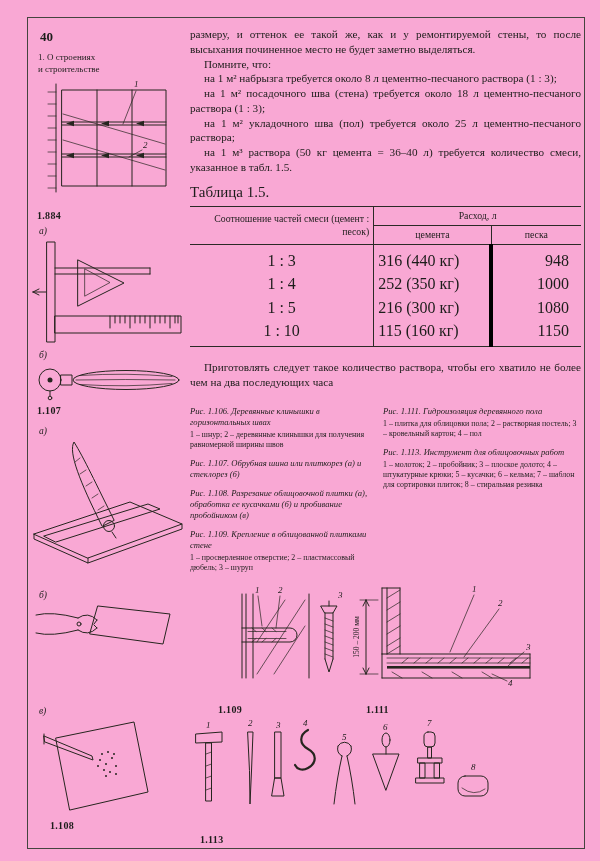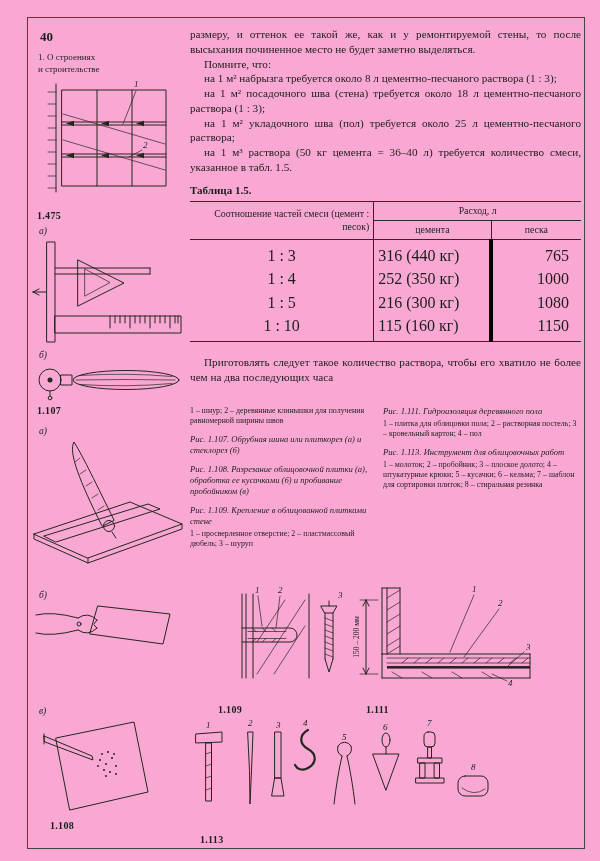--- a/index.html
+++ b/index.html
@@ -7,21 +7,21 @@
   .page{position:relative;width:600px;height:861px;background:#f9a8d4;color:#1d1d1b;overflow:hidden;margin:0 auto;}
   .frame{position:absolute;left:27px;top:17px;width:556px;height:830px;border:1px solid #45443f;}
   .abs{position:absolute;}
   .pageno{font-weight:bold;font-size:13px;}
   .chapter{font-size:9px;line-height:1.3;width:100px;}
   .figlab{font-weight:bold;font-size:10px;letter-spacing:.3px;}
   .lab{font-style:italic;font-size:9.5px;}
   .flow{position:absolute;left:190px;top:27px;width:391px;height:374px;overflow:hidden;}
   .jp{text-align:justify;text-indent:14px;font-size:11.2px;line-height:1.32;margin:0;}
   .jp.noindent{text-indent:0;}
-  .tbl-title{font-weight:bold;font-size:11px;margin:9px 0 5px 0;}
+  .tbl-title{font-weight:normal;font-size:15px;margin:9px 0 5px 0;}
   table{border-collapse:collapse;width:100%;border-top:1px solid #2b2a26;border-bottom:1px solid #2b2a26;}
   th{font-weight:normal;font-size:9.8px;text-align:center;padding:3px 4px;line-height:1.25;}
   td{font-size:16px;padding:1px 4px;line-height:1.32;}
   .h-ratio{border-right:1px solid #2b2a26;border-bottom:1px solid #2b2a26;width:47%;text-align:right;}
   .h-rashod{border-bottom:1px solid #2b2a26;}
   .h-cem{border-right:1px solid #2b2a26;border-bottom:1px solid #2b2a26;width:30%;}
   .h-sand{border-bottom:1px solid #2b2a26;}
   .c-ratio{text-align:center;border-right:1px solid #2b2a26;}
   .c-cem{text-align:left;padding-right:18px;border-right:4px solid #000000;}
   .c-sand{text-align:right;padding-right:12px;}
@@ -76,21 +76,21 @@
     <path class="fill" d="M30,77.5 l8,-2.8 v5.6 z"></path>
       <path class="fill" d="M65,77.5 l8,-2.8 v5.6 z"></path>
       <path class="fill" d="M100,77.5 l8,-2.8 v5.6 z"></path>
     <line x1="27" y1="36" x2="129" y2="66" class="thin"></line>
     <line x1="27" y1="62" x2="129" y2="92" class="thin"></line>
     <line x1="100" y1="13" x2="87" y2="46" class="thin"></line>
     <line x1="106" y1="72" x2="93" y2="79" class="thin"></line>
     <text class="fig-num" x="98" y="9">1</text>
     <text class="fig-num" x="107" y="70">2</text>
   </svg>
-  <div class="abs figlab" style="left:37px;top:210px;">1.475</div>
+  <div class="abs figlab" style="left:37px;top:210px;">1.884</div>
 
   <div class="abs lab" style="left:39px;top:226px;">а)</div>
   <svg class="abs" style="left:30px;top:238px;" width="155" height="108" viewBox="0 0 155 108">
     <line x1="3" y1="54" x2="16" y2="54"></line>
       <path d="M3,54 l6,-3 M3,54 l6,3"></path>
     <rect x="17" y="4" width="8" height="100"></rect>
     <line x1="25" y1="30" x2="120" y2="30"></line>
       <line x1="25" y1="36" x2="120" y2="36"></line>
       <line x1="120" y1="30" x2="120" y2="36"></line>
     <polygon points="48,22 94,45 48,68"></polygon>
@@ -189,21 +189,21 @@
         <th class="h-ratio" rowspan="2">Соотношение частей смеси (цемент : песок)</th>
         <th class="h-rashod" colspan="2">Расход, л</th>
       </tr>
       <tr>
         <th class="h-cem">цемента</th>
         <th class="h-sand">песка</th>
       </tr>
       <tr>
         <td class="c-ratio">1 : 3</td>
         <td class="c-cem">316 (440 кг)</td>
-        <td class="c-sand">765</td>
+        <td class="c-sand">948</td>
       </tr>
       <tr>
         <td class="c-ratio">1 : 4</td>
         <td class="c-cem">252 (350 кг)</td>
         <td class="c-sand">1000</td>
       </tr>
       <tr>
         <td class="c-ratio">1 : 5</td>
         <td class="c-cem">216 (300 кг)</td>
         <td class="c-sand">1080</td>
@@ -213,20 +213,21 @@
         <td class="c-cem">115 (160 кг)</td>
         <td class="c-sand">1150</td>
       </tr>
     </tbody>
       </table>
     <p class="jp closing">Приготовлять следует такое количество раствора, чтобы его хватило не более чем на два последующих часа</p>
   </div>
 
   <div class="caps" style="left:190px;top:406px;width:183px;">
     <div class="cap">
+      <div class="cap-title">Рис. 1.106. Деревянные клинышки в горизонтальных швах</div>
       <div class="cap-legend">1 – шнур; 2 – деревянные клинышки для получения равномерной ширины швов</div>
     </div>
     <div class="cap">
       <div class="cap-title">Рис. 1.107. Обрубная шина или плиткорез (а) и стеклорез (б)</div>
     </div>
     <div class="cap">
       <div class="cap-title">Рис. 1.108. Разрезание облицовочной плитки (а), обработка ее кусачками (б) и пробивание пробойником (в)</div>
     </div>
     <div class="cap">
       <div class="cap-title">Рис. 1.109. Крепление в облицованной плитками стене</div>

